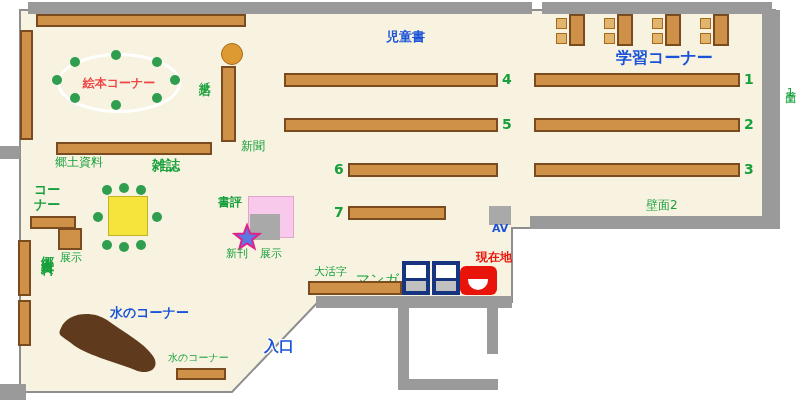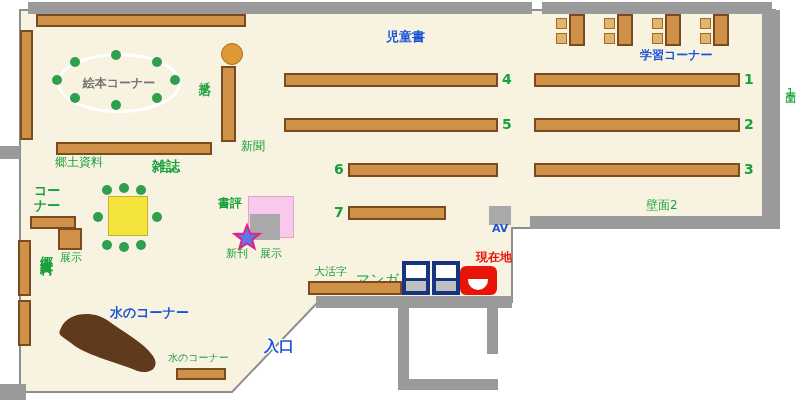--- a/index.html
+++ b/index.html
@@ -5,29 +5,29 @@
   html,body{margin:0;padding:0;background:#fff;}
   #map{position:relative;width:800px;height:400px;background:#ffffff;
        font-family:"DejaVu Sans","Liberation Sans",sans-serif;overflow:hidden;}
   .abs{position:absolute;}
   .wall{position:absolute;background:#9a9a9a;}
   .shelf{position:absolute;background:#cf9048;border:2px solid #7a4b1f;box-sizing:border-box;}
   .lbl{position:absolute;white-space:nowrap;line-height:1.15;font-size:12px;}
   .green{color:#17a03c;}
   .blue{color:#1a53d8;font-weight:bold;}
   .red{color:#e8140a;font-weight:bold;}
-  .bold{font-weight:bold;}
+  .bold{font-weight:bold;font-family:Liberation Mono, monospace;}
   .vtext{writing-mode:vertical-rl;text-orientation:upright;white-space:normal;letter-spacing:2px;}
   .wrap2{white-space:normal;width:2.2em;word-break:break-all;}
   .pre{white-space:pre-line;text-align:center;}
   .halo{text-shadow:1px 1px 0 #fff,-1px -1px 0 #fff,1px -1px 0 #fff,-1px 1px 0 #fff;}
   .chair{position:absolute;width:10px;height:10px;border-radius:50%;background:#2f9e4e;}
   .stool{position:absolute;width:11px;height:11px;background:#e2b56f;border:1px solid #a8691c;box-sizing:border-box;}
   .oval{position:absolute;left:57px;top:53px;width:118px;height:54px;border:3px solid #fff;border-radius:50%;
-        display:flex;align-items:center;justify-content:center;color:#737373;font-weight:bold;font-size:12px;white-space:nowrap;}
+        display:flex;align-items:center;justify-content:center;color:#ef4444;font-weight:bold;font-size:12px;white-space:nowrap;}
   .num{position:absolute;color:#17a03c;font-weight:bold;font-size:14px;line-height:1;}
   .opac{position:absolute;width:28px;height:34px;background:#16347f;}
   .opac .scr{position:absolute;left:4px;top:4px;width:20px;height:13px;background:#fff;}
   .opac .base{position:absolute;left:4px;top:20px;width:20px;height:10px;background:#c0c0c0;}
   .marker{position:absolute;left:460px;top:266px;width:37px;height:29px;background:#e8140a;border-radius:6px;}
   .marker .arc{position:absolute;left:8px;top:13px;width:20px;height:11px;background:#fff;border-radius:0 0 10px 10px;}
   .pink{position:absolute;left:248px;top:196px;width:46px;height:42px;background:#f9c9ec;border:1px solid #e3a4d2;box-sizing:border-box;}
   .grayblock{position:absolute;background:#a9a9a9;}
   .table-yellow{position:absolute;left:108px;top:196px;width:40px;height:40px;background:#f4e43c;border:1px solid #c3b32b;box-sizing:border-box;}
   .stool-circle{position:absolute;left:221px;top:43px;width:22px;height:22px;border-radius:50%;background:#dd9a33;border:1px solid #a8691c;box-sizing:border-box;}
@@ -152,15 +152,15 @@
   <div class="shelf" style="left:569px;top:14px;width:16px;height:32px"></div>
   <div class="stool" style="left:604px;top:18px"></div>
   <div class="stool" style="left:604px;top:33px"></div>
   <div class="shelf" style="left:617px;top:14px;width:16px;height:32px"></div>
   <div class="stool" style="left:652px;top:18px"></div>
   <div class="stool" style="left:652px;top:33px"></div>
   <div class="shelf" style="left:665px;top:14px;width:16px;height:32px"></div>
   <div class="stool" style="left:700px;top:18px"></div>
   <div class="stool" style="left:700px;top:33px"></div>
   <div class="shelf" style="left:713px;top:14px;width:16px;height:32px"></div>
-  <div class="lbl blue" style="left:640px;top:49px;font-size:12px">学習コーナー</div>
+  <div class="lbl blue" style="left:616px;top:49px;font-size:16px">学習コーナー</div>
 
 </div>
 
 </body></html>

